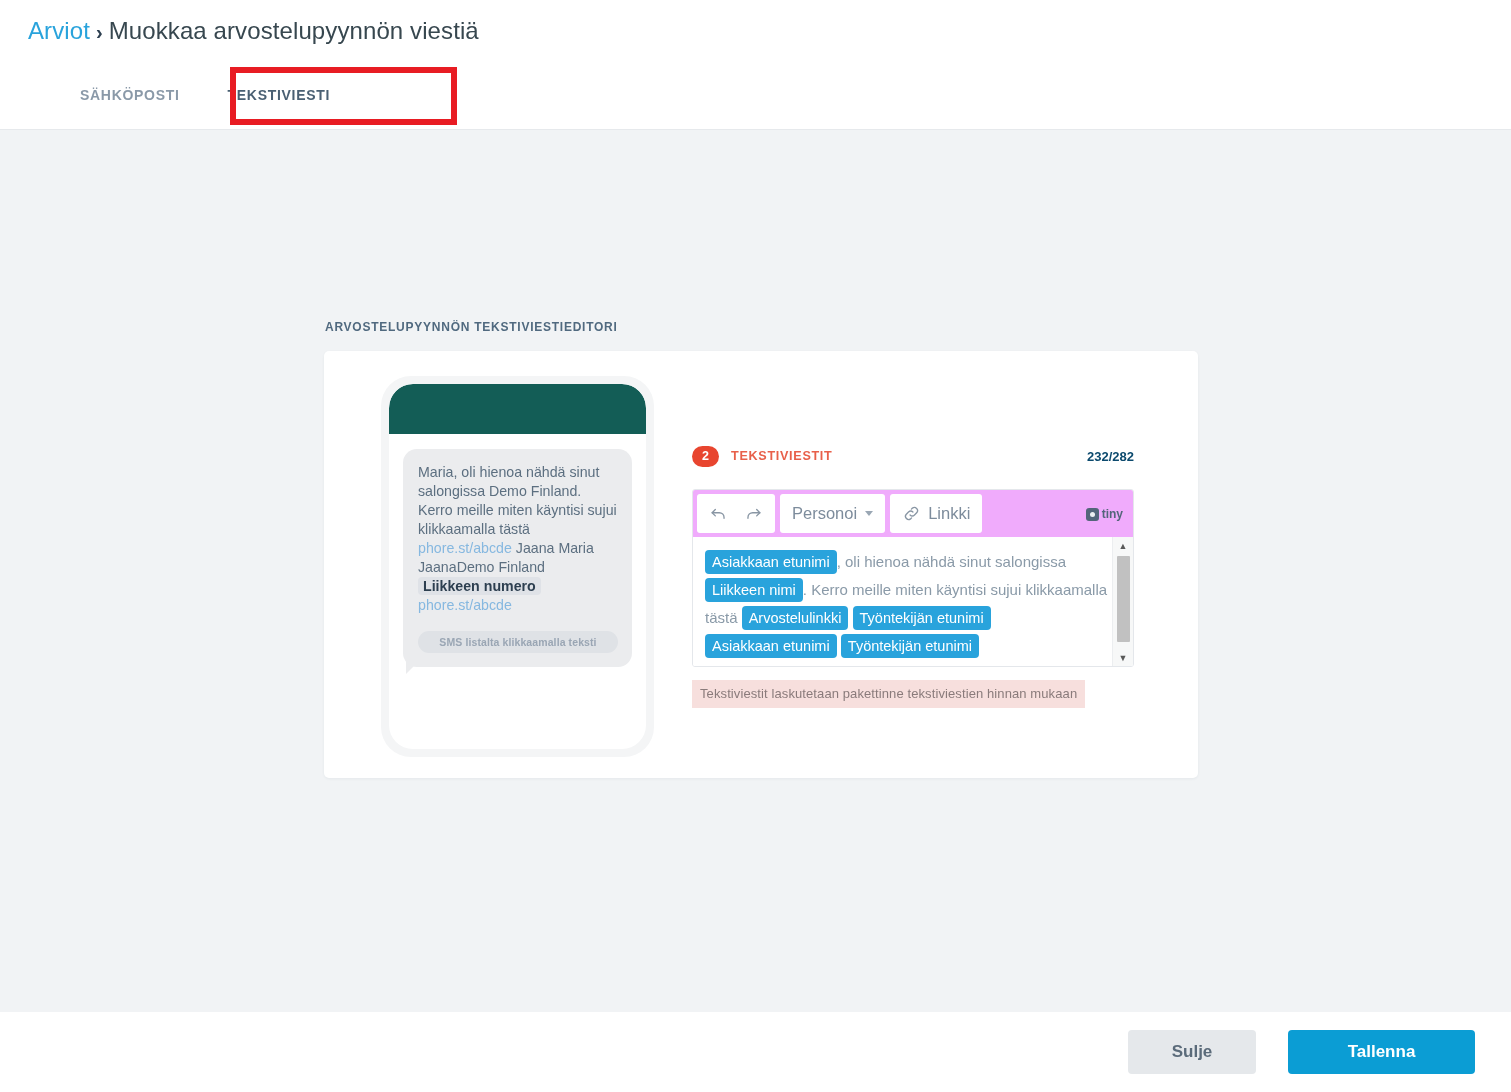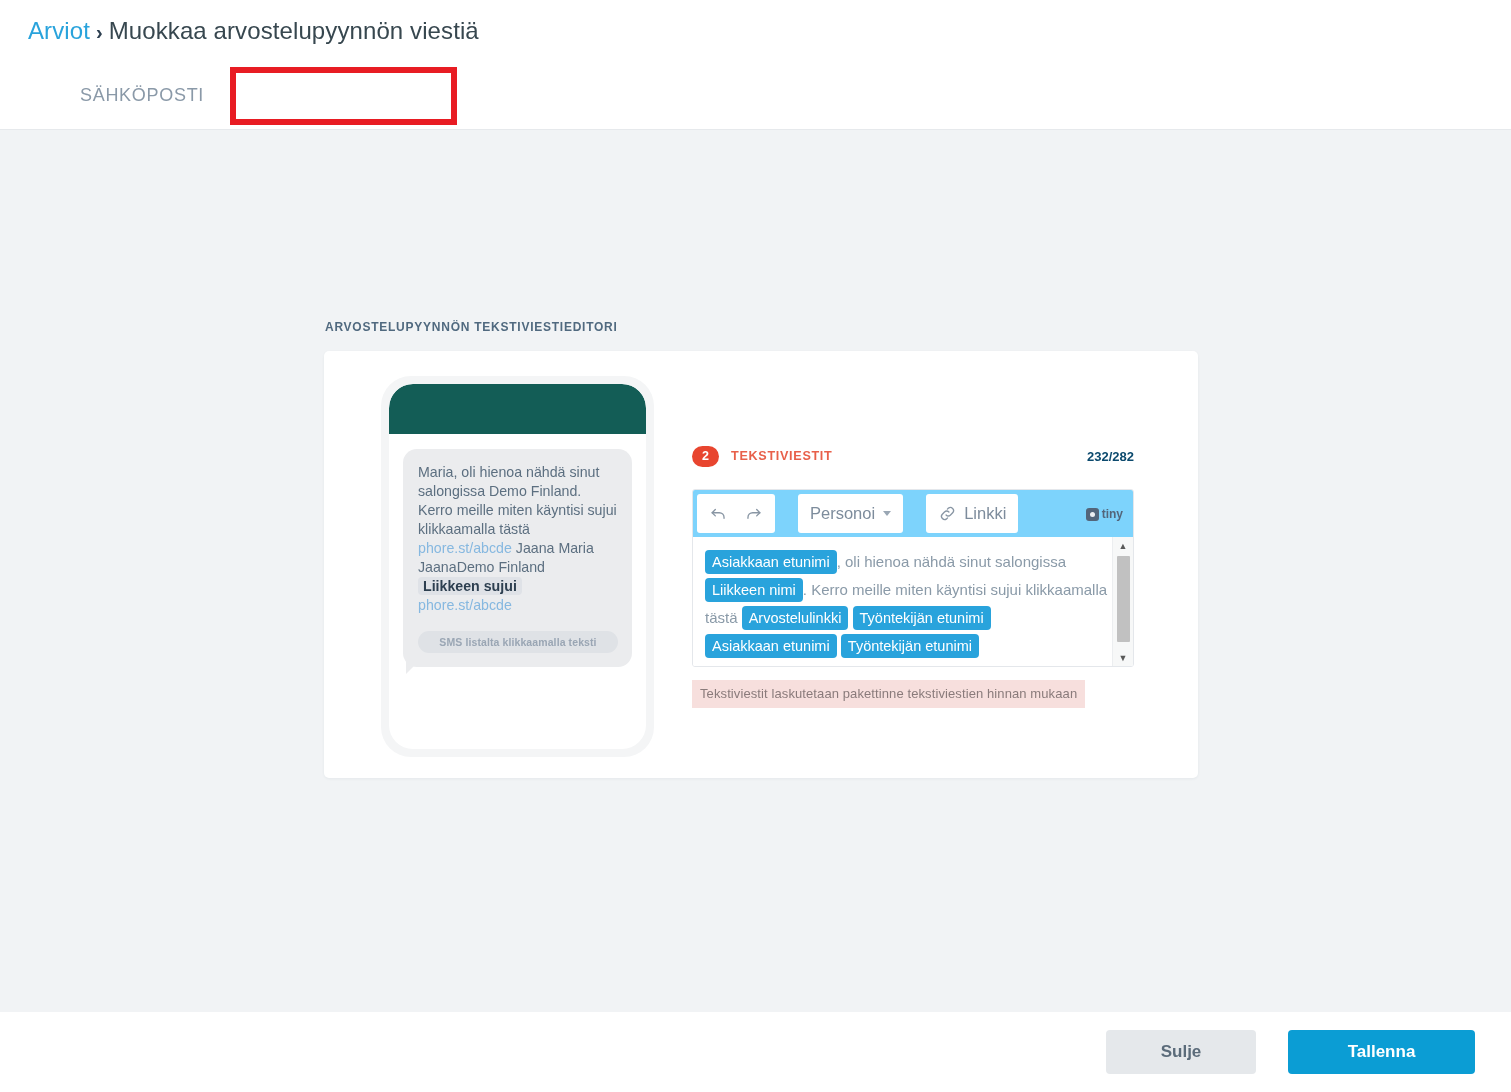--- a/index.html
+++ b/index.html
@@ -34,22 +34,22 @@
     background: #ffffff;
     display: flex;
     align-items: stretch;
     padding-left: 56px;
     position: relative;
   }
   .tab {
     display: flex;
     align-items: center;
     padding: 0 24px;
-    font-size: 18px;
-    font-weight: 400;
+    font-size: 14px;
+    font-weight: 700;
     letter-spacing: 0.7px;
     color: #8a99a8;
     cursor: pointer;
     background: transparent;
     border: none;
     font-family: "Liberation Sans", sans-serif;
   }
   .tab.active {
     color: #4a6073;
   }
@@ -207,27 +207,26 @@
     color: #0c4a6e;
   }
 
   .editor-box {
     border: 1px solid #e4e7eb;
     border-radius: 3px;
     background: #ffffff;
     overflow: hidden;
   }
   .toolbar {
-    background: #7dd3fc;
+    background: #f0abfc;
     height: 47px;
     display: flex;
     align-items: center;
     padding: 4px 0 4px 4px;
     position: relative;
-    gap: 18px;
   }
   .tb-group {
     background: #ffffff;
     border-radius: 3px;
     height: 39px;
     display: flex;
     align-items: center;
     margin-right: 5px;
     padding: 0 4px;
   }
@@ -350,53 +349,54 @@
     border-radius: 4px;
     font-size: 17px;
     font-weight: 700;
     font-family: "Liberation Sans", sans-serif;
     cursor: pointer;
     height: 44px;
   }
   .btn-secondary {
     background: #e5e8eb;
     color: #5b6b7a;
-    width: 150px;
+    width: 128px;
   }
   .btn-primary {
     background: #0b9dd4;
     color: #ffffff;
     width: 187px;
   }
 </style>
 </head>
 <body>
 
 <div class="header">
   <div class="breadcrumb">
     <span class="bc-link">Arviot</span><span class="bc-sep">›</span><span class="bc-current">Muokkaa arvostelupyynnön viestiä</span>
   </div>
 </div>
 
 <div class="tabbar">
   <button class="tab">SÄHKÖPOSTI</button>
+  <button class="tab active">TEKSTIVIESTI</button>
   <div class="tab-highlight"></div>
 </div>
 
 <div class="main">
 
   <div class="section-title">ARVOSTELUPYYNNÖN TEKSTIVIESTIEDITORI</div>
 
   <div class="card">
 
     <div class="phone">
       <div class="phone-screen">
         <div class="phone-topbar"></div>
         <div class="bubble">
-          <div class="bubble-text"><span>Maria, oli hienoa nähdä sinut salongissa Demo Finland. Kerro meille miten käyntisi sujui klikkaamalla tästä </span><span class="lnk">phore.st/abcde</span><span> Jaana Maria JaanaDemo Finland </span><span class="chip-inline">Liikkeen sujui</span><br><span class="lnk">phore.st/abcde</span></div>
+          <div class="bubble-text"><span>Maria, oli hienoa nähdä sinut salongissa Demo Finland. Kerro meille miten käyntisi sujui klikkaamalla tästä </span><span class="lnk">phore.st/abcde</span><span> Jaana Maria JaanaDemo Finland </span><span class="chip-inline">Liikkeen numero</span><br><span class="lnk">phore.st/abcde</span></div>
           <div class="unsub">SMS listalta klikkaamalla teksti</div>
         </div>
       </div>
     </div>
 
     <div class="editor-pane">
 
       <div class="editor-head">
         <div class="count-badge">2</div>
         <div class="head-label">TEKSTIVIESTIT</div>

